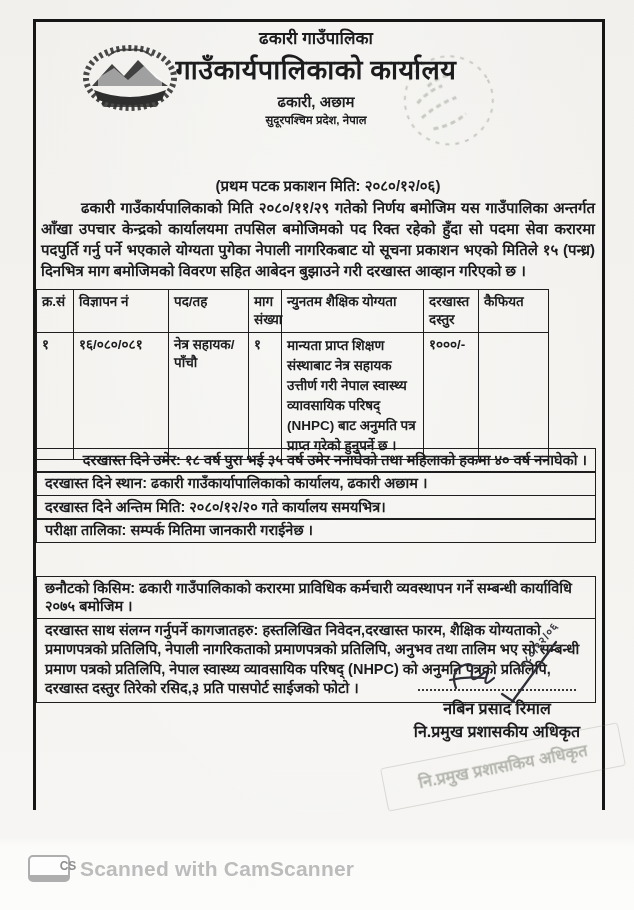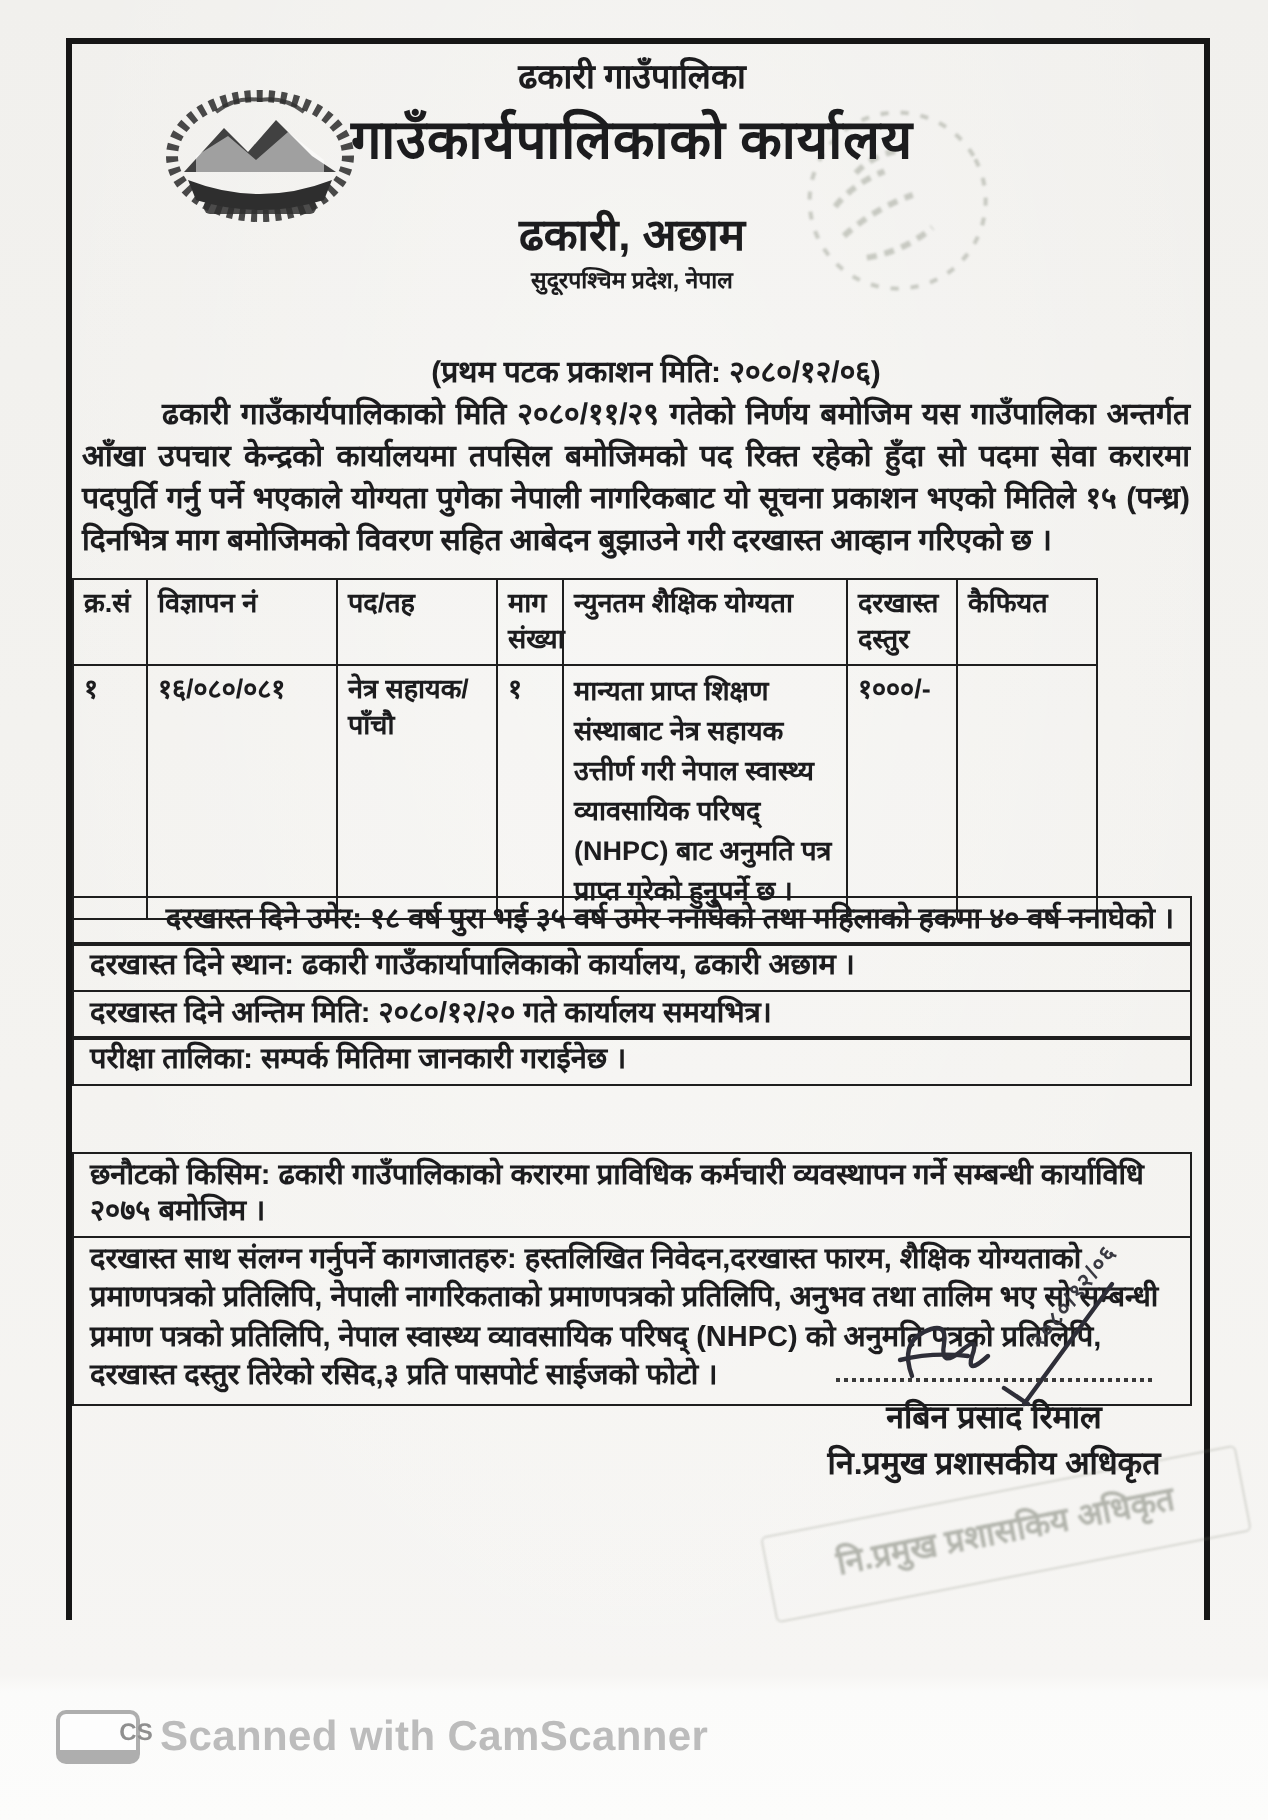--- a/index.html
+++ b/index.html
@@ -14,21 +14,21 @@
       linear-gradient(180deg,#f1f0ed 0%,#f4f3f0 60%,#f6f5f3 92%,#fbfbfa 93%,#fcfcfb 100%);
   }
   .txt{color:#1c1c1e;}
   
   .doc-frame{position:absolute;left:33px;top:19px;width:566px;height:788px;
     border:3px solid #161616;border-bottom:none;}
   
   .hdr{position:absolute;left:36px;top:26px;width:560px;text-align:center;}
   .hdr .l1{font-size:17px;font-weight:700;}
   .hdr .l2{font-size:27px;font-weight:700;margin-top:1px;letter-spacing:.5px;font-family:Liberation Serif, serif;}
-  .hdr .l3{font-size:22px;font-weight:700;margin-top:14px;}
+  .hdr .l3{font-size:15px;font-weight:700;margin-top:4px;}
   .hdr .l4{font-size:11.5px;font-weight:700;margin-top:1px;}
   .logo{position:absolute;left:78px;top:38px;width:105px;height:88px;}
   .ink-stamp-top{position:absolute;left:392px;top:48px;width:115px;height:105px;
     opacity:.45;filter:blur(.4px);transform:rotate(-28deg);}
   
   .notice-bar{position:absolute;left:43px;top:136px;width:548px;height:31px;
     background:#0c0c0c;color:#f3f3f3;display:flex;align-items:center;justify-content:center;
     font-size:17px;font-weight:700;letter-spacing:1px;}
   .pub-line{position:absolute;left:36px;top:175px;width:560px;text-align:center;
     font-size:15px;font-weight:700;padding-left:12px;}

